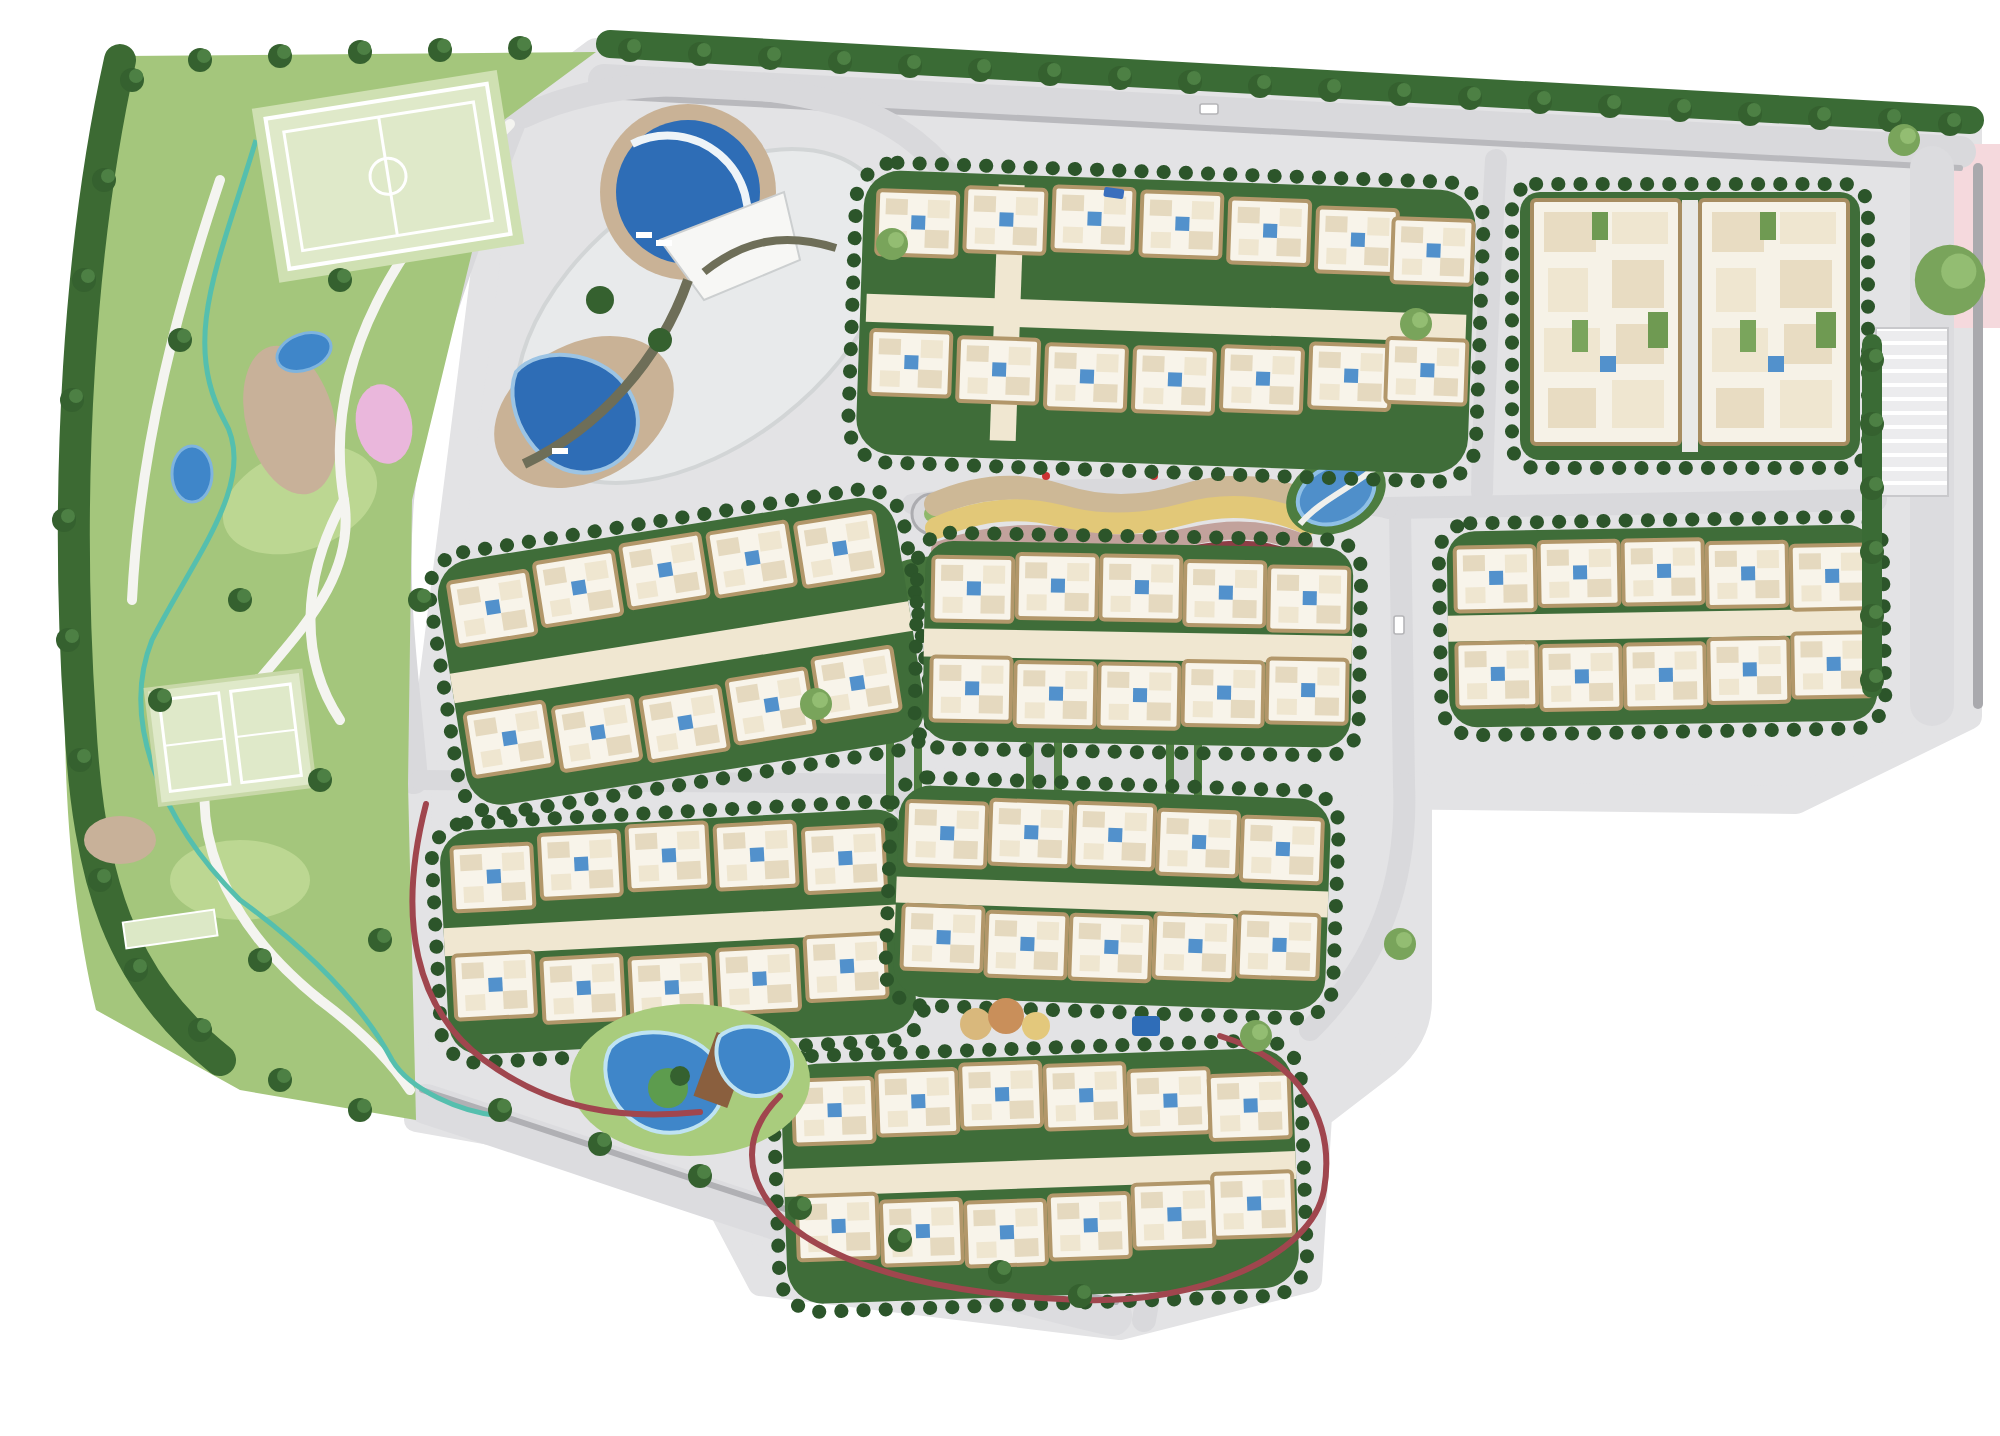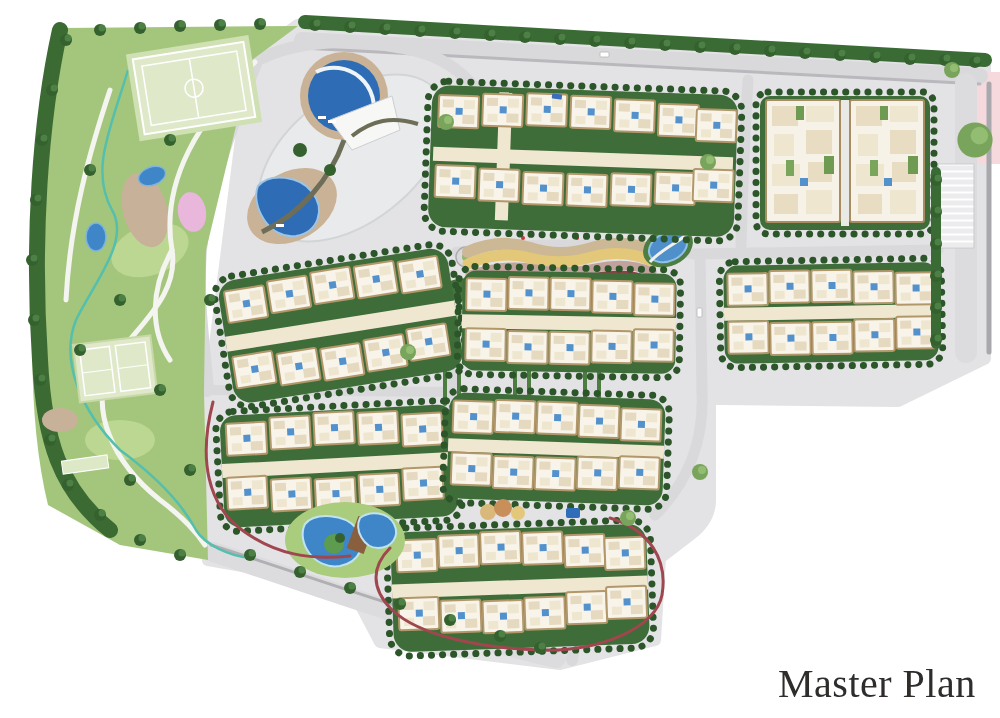--- a/index.html
+++ b/index.html
@@ -394,14 +394,13 @@
     <use href="#treeL" x="975" y="140" transform="translate(975,140) scale(2.2) translate(-975,-140)"></use>
   </g>
 
   <g>
     <rect x="552" y="94" width="10" height="5" rx="1" fill="#3a6fbd" transform="rotate(8 557 96)"></rect>
     <rect x="600" y="52" width="9" height="5" rx="1" fill="#ffffff" stroke="#b5b5b8" stroke-width="0.8"></rect>
     <rect x="697" y="308" width="5" height="9" rx="1" fill="#ffffff" stroke="#b5b5b8" stroke-width="0.8"></rect>
   </g>
 </svg>
 
-<div class="plan-title">Master Plan</div>
 </div>
 
 </body></html>

